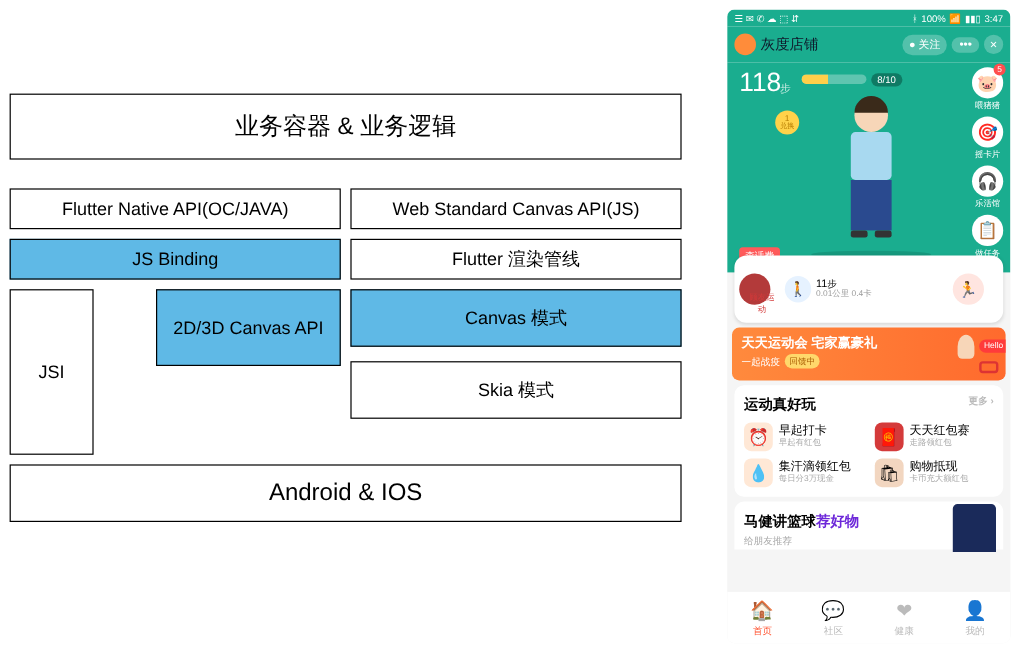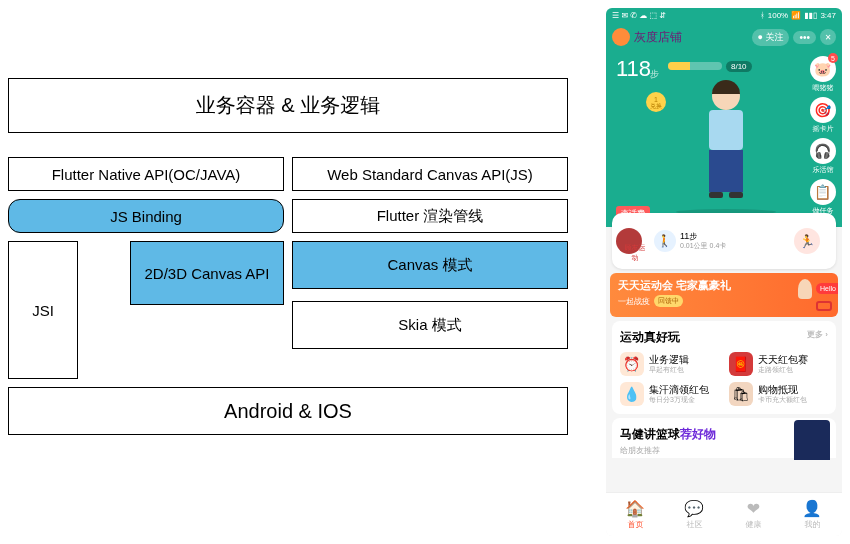--- a/index.html
+++ b/index.html
@@ -8,39 +8,39 @@
 
 .arch { position: absolute; left: 8px; top: 78px; width: 560px; }
 .box { border: 1.5px solid #000; display: flex; align-items: center; justify-content: center; text-align: center; background: #fff; font-size: 15px; }
 .hl { background: #5fb9e6; }
 .top-box { height: 55px; font-size: 20px; margin-bottom: 24px; }
 .row1 { display: flex; gap: 8px; margin-bottom: 8px; }
 .row1 .box { height: 34px; flex: 1; }
 .row2 { display: flex; gap: 8px; margin-bottom: 8px; }
 .col-left { flex: 1; display: flex; flex-direction: column; gap: 8px; }
 .col-right { flex: 1; display: flex; flex-direction: column; gap: 8px; }
-.jsbind { height: 34px; border-radius: 12px; }
+.jsbind { height: 34px; }
 .pipeline { height: 34px; }
 .sub3 { display: flex; gap: 8px; height: 138px; }
 .jsi { width: 70px; display: flex; align-items: center; justify-content: center; border: 1.5px solid #000; }
 .jsi-right { flex: 1; display: flex; flex-direction: column; gap: 8px; padding-left: 44px; }
 .canvas23 { height: 64px; }
 .skia-row { display: flex; gap: 8px; height: 64px; }
 .skia-row .box { flex: 1; font-size: 14px; line-height: 1.3; }
 .mode { height: 48px; }
 .bottom-box { height: 48px; font-size: 20px; }
 .right-modes { flex: 1; display: flex; flex-direction: column; gap: 12px; padding: 0 0; }
 
 
 .phone { position: absolute; right: 8px; top: 8px; width: 236px; height: 528px; background: #f5f5f5; border-radius: 6px; overflow: hidden; font-size: 10px; }
 .statusbar { height: 14px; background: #1aad8f; color: #fff; display: flex; justify-content: space-between; align-items: center; padding: 0 6px; font-size: 8px; }
 .statusbar .left, .statusbar .right { display: flex; gap: 3px; align-items: center; }
 .header { height: 30px; background: #1aad8f; display: flex; align-items: center; padding: 0 6px; gap: 4px; }
 .avatar-circ { width: 18px; height: 18px; border-radius: 50%; background: #ff8c3a; }
-.shop-name { color: #701a75; font-size: 12px; flex: 1; }
+.shop-name { color: #0f172a; font-size: 12px; flex: 1; }
 .follow-btn { background: rgba(255,255,255,0.25); color: #fff; font-size: 9px; padding: 2px 6px; border-radius: 10px; }
 .more-btn { background: rgba(255,255,255,0.25); color: #fff; font-size: 10px; padding: 1px 6px; border-radius: 10px; }
 .close-circ { width: 16px; height: 16px; border-radius: 50%; background: rgba(255,255,255,0.25); color: #fff; display: flex; align-items: center; justify-content: center; font-size: 8px; }
 .hero { height: 175px; background: #1aad8f; position: relative; }
 .steps-num { position: absolute; left: 10px; top: 4px; color: #fff; font-size: 22px; font-weight: 300; }
 .steps-unit { position: absolute; left: 44px; top: 16px; color: #cfeee5; font-size: 9px; }
 .prog-track { position: absolute; left: 62px; top: 10px; width: 54px; height: 8px; background: rgba(255,255,255,0.3); border-radius: 4px; overflow: hidden; }
 .prog-fill { height: 100%; background: #ffcf4a; width: 40%; }
 .goal-badge { position: absolute; left: 120px; top: 9px; background: #0f7a64; color: #fff; font-size: 8px; padding: 1px 5px; border-radius: 6px; }
 .side-icons { position: absolute; right: 6px; top: 4px; display: flex; flex-direction: column; gap: 4px; }
@@ -218,21 +218,21 @@
 
   <div class="sect">
     <div class="sect-title">
       <span>运动真好玩</span>
       <span class="sect-link">更多 ›</span>
     </div>
     <div class="grid2" id="fun-grid">
         <div class="gitem">
           <div class="gicon" style="background:#ffe8d6">⏰</div>
           <div class="gtext">
-            <div>业务逻辑</div>
+            <div>早起打卡</div>
             <div class="tiny">早起有红包</div>
           </div>
         </div>
         <div class="gitem">
           <div class="gicon" style="background:#d43a3a">🧧</div>
           <div class="gtext">
             <div>天天红包赛</div>
             <div class="tiny">走路领红包</div>
           </div>
         </div>

